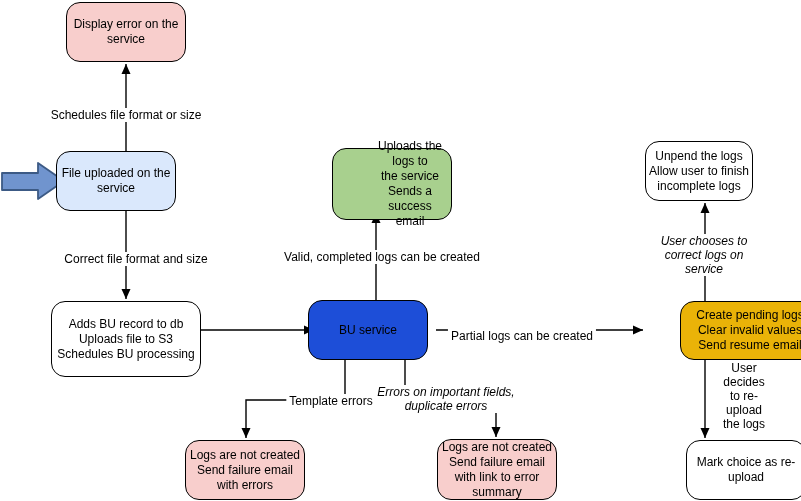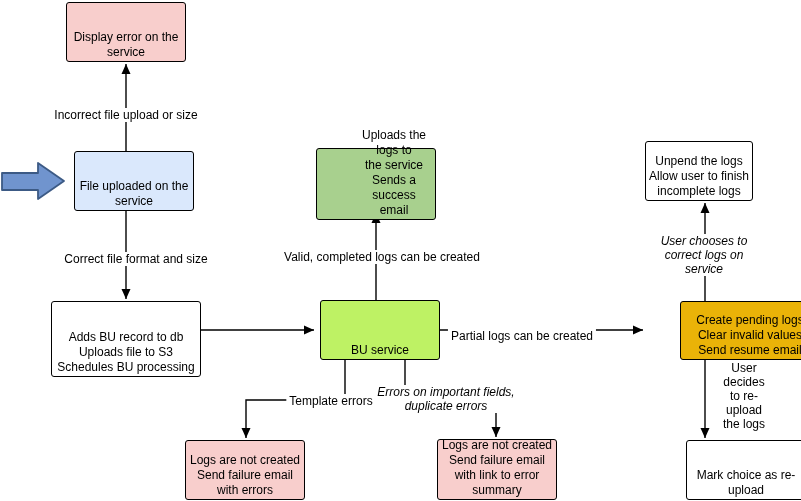--- a/index.html
+++ b/index.html
@@ -24,23 +24,23 @@
   }
   .edge-line {
     fill: none;
     stroke: #000000;
     stroke-width: 1.4;
   }
   .node {
     position: absolute;
     box-sizing: border-box;
     border: 1.5px solid #000000;
-    border-radius: 3px;
+    border-radius: 14px;
     display: flex;
-    align-items: flex-end;
+    align-items: center;
     justify-content: center;
     text-align: center;
     white-space: pre-line;
     font-size: 12px;
     line-height: 15px;
     color: #000000;
     padding: 1px 2px;
   }
   .edge-label {
     position: absolute;
@@ -71,48 +71,48 @@
       <polyline points="436,330 643,330" class="edge-line" marker-end="url(#arrowhead)"></polyline>
       <polyline points="345,360 345,400 246,400 246,438" class="edge-line" marker-end="url(#arrowhead)"></polyline>
       <polyline points="405,360 405,390 496,390 496,437" class="edge-line" marker-end="url(#arrowhead)"></polyline>
       <polyline points="705,301 705,203" class="edge-line" marker-end="url(#arrowhead)"></polyline>
       <polyline points="705,360 705,438" class="edge-line" marker-end="url(#arrowhead)"></polyline>
       <polygon points="2,173 38,173 38,163 64,181 38,199 38,190 2,190" fill="#7094ce" stroke="#3c5a85" stroke-width="1.8" stroke-linejoin="round"></polygon>
     </svg>
   <div id="nodes-layer">
       <div class="node" style="left: 66px; top: 2px; width: 120px; height: 60px; background: rgb(248, 206, 204); border-color: rgb(0, 0, 0);"><span>Display error on the
 service</span></div>
-      <div class="node" style="left: 74px; top: 151px; width: 120px; height: 60px; background: rgb(218, 232, 252); border-color: rgb(0, 0, 0);"><span>File uploaded on the
+      <div class="node" style="left: 56px; top: 151px; width: 120px; height: 60px; background: rgb(218, 232, 252); border-color: rgb(0, 0, 0);"><span>File uploaded on the
 service</span></div>
       <div class="node" style="left: 51px; top: 301px; width: 150px; height: 76px; background: rgb(255, 255, 255); border-color: rgb(0, 0, 0);"><span>Adds BU record to db
 Uploads file to S3
 Schedules BU processing</span></div>
-      <div class="node" style="left: 320px; top: 300px; width: 120px; height: 60px; background: #bef264; border-color: rgb(0, 0, 0);"><span>BU service</span></div>
-      <div class="node" style="left: 316px; top: 148px; width: 120px; height: 72px; background: rgb(168, 208, 142); border-color: rgb(0, 0, 0); padding-left: 38px;"><span>Uploads the logs to
+      <div class="node" style="left: 308px; top: 300px; width: 120px; height: 60px; background: #1d4ed8; border-color: rgb(0, 0, 0);"><span>BU service</span></div>
+      <div class="node" style="left: 332px; top: 148px; width: 120px; height: 72px; background: rgb(168, 208, 142); border-color: rgb(0, 0, 0); padding-left: 38px;"><span>Uploads the logs to
 the service
 Sends a success
 email</span></div>
       <div class="node" style="left: 645px; top: 141px; width: 108px; height: 60px; background: rgb(255, 255, 255); border-color: rgb(0, 0, 0);"><span>Unpend the logs
 Allow user to finish
 incomplete logs</span></div>
       <div class="node" style="left: 680px; top: 301px; width: 140px; height: 59px; background: #eab308; border-color: rgb(0, 0, 0);"><span>Create pending logs
 Clear invalid values
 Send resume email</span></div>
       <div class="node" style="left: 185px; top: 440px; width: 120px; height: 60px; background: rgb(248, 206, 204); border-color: rgb(0, 0, 0);"><span>Logs are not created
 Send failure email
 with errors</span></div>
       <div class="node" style="left: 437px; top: 439px; width: 120px; height: 61px; background: rgb(248, 206, 204); border-color: rgb(0, 0, 0);"><span>Logs are not created
 Send failure email
 with link to error
 summary</span></div>
       <div class="node" style="left: 645px; top: 440px; width: 120px; height: 60px; background: rgb(255, 255, 255); border-color: rgb(0, 0, 0); margin-left: 41px;"><span>Mark choice as re-
 upload</span></div>
     </div>
   <div id="labels-layer">
-      <div class="edge-label" style="left: 126px; top: 115px;">Incorrect file upload or size</div>
+      <div class="edge-label" style="left: 126px; top: 115px;">Schedules file format or size</div>
       <div class="edge-label" style="left: 136px; top: 259px;">Correct file format and size</div>
       <div class="edge-label" style="left: 382px; top: 257px;">Valid, completed logs can be created</div>
       <div class="edge-label" style="left: 522px; top: 336px;">Partial logs can be created</div>
       <div class="edge-label" style="left: 331px; top: 401px;">Template errors</div>
       <div class="edge-label" style="left: 446px; top: 399px; font-style: italic;">Errors on important fields,
 duplicate errors</div>
       <div class="edge-label" style="left: 704px; top: 255px; font-style: italic;">User chooses to correct logs on service</div>
       <div class="edge-label" style="left: 744px; top: 396px;">User decides to re-upload the logs</div>
     </div>
 </div>

